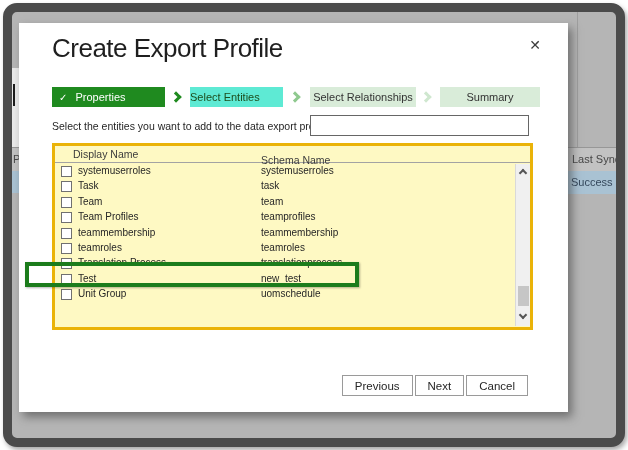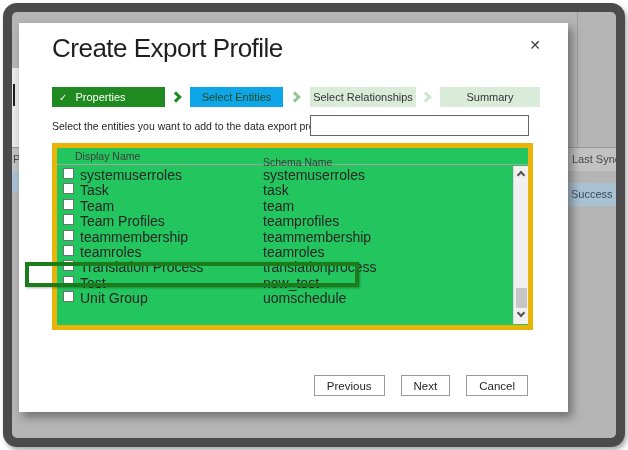--- a/index.html
+++ b/index.html
@@ -17,74 +17,74 @@
   .bg-strip-left { position:absolute; left:0; top:135px; width:8px; height:24px; background:#c2c2c2;
                    border-top:1px solid #979797; color:#474747; font-size:11px; line-height:23px;
                    padding-left:1px; overflow:hidden; }
   .bg-blue-left { position:absolute; left:0; top:159px; width:8px; height:22px; background:#a9c2d3; }
 
   .bg-col-divider { position:absolute; left:565px; top:0; width:1px; height:135px; background:#9e9e9e; }
   .bg-strip-right { position:absolute; left:556px; top:135px; width:48px; height:24px; background:#c2c2c2;
                     border-top:1px solid #979797; color:#474747; font-size:11px; line-height:23px;
                     padding-left:4px; white-space:nowrap; overflow:hidden; }
   .bg-blue-right { position:absolute; left:556px; top:159px; width:48px; height:23px; background:#a9c2d3;
-                   color:#35485c; font-size:11px; line-height:22px; padding-left:3px; white-space:nowrap; overflow:hidden;margin-top:12px; }
+                   color:#35485c; font-size:11px; line-height:22px; padding-left:3px; white-space:nowrap; overflow:hidden; }
 
   
   .dialog { position:absolute; left:7px; top:11px; width:549px; height:389px; background:#ffffff;
             box-shadow:4px 5px 9px rgba(55,55,55,0.55); }
 
   .close { position:absolute; top:13px; right:24px; width:18px; height:18px; font-size:14px;
            color:#3c3c3c; text-align:center; line-height:18px; cursor:pointer; }
 
   .title { position:absolute; left:33px; top:10px; font-size:26px; font-weight:300;
            letter-spacing:-0.5px; color:#1f1f1f; white-space:nowrap; }
 
   
   .wizard { position:absolute; left:33px; top:64px; width:492px; height:20px; display:flex; align-items:stretch; }
   .seg { display:flex; align-items:center; font-size:11px; }
   .seg-1 { width:113px; background:#1f8a1f; color:#ffffff; padding-left:7px; }
   .seg-1 .check { font-size:10px; margin-right:8px; }
-  .seg-2 { width:93px; background:#0ea5e9; color:#1d4d1d; justify-content:center; }
+  .seg-2 { width:93px; background:#5eead4; color:#1d4d1d; }
   .seg-3 { width:106px; background:#d9ecd9; color:#333333; justify-content:center; }
   .seg-4 { width:100px; background:#d9ecd9; color:#333333; justify-content:center; }
   .chev-gap { display:flex; align-items:center; justify-content:center; }
   .gap-1 { width:25px; } .gap-2 { width:27px; } .gap-3 { width:24px; }
   .chev { width:8px; height:8px; border-top:3px solid; border-right:3px solid; transform:rotate(45deg); margin-left:-4px; }
   .chev.c1 { border-color:#1f8a1f; }
   .chev.c2 { border-color:#8fc98f; }
   .chev.c3 { border-color:#cfe7cf; }
 
   .instruction { position:absolute; left:33px; top:97px; font-size:10.5px; color:#262626; }
   .search { position:absolute; left:291px; top:92px; width:219px; height:21px;
             border:1px solid #666666; background:#ffffff; font-size:12px; padding:0 4px; outline:none; }
 
   
   .etable { position:absolute; left:33px; top:120px; width:481px; height:187px;
-            border:5px solid #eab308; background:#22c55e;text-align:center; }
+            border:3px solid #eab308; background:#fef9c3;text-align:center; }
   .thead { position:relative; height:17px; border-bottom:1px solid #a3a3a3; font-size:10.5px; color:#3c3c3c; }
   .th-display { position:absolute; left:18px; top:2px; }
   .th-schema { position:absolute; left:206px; top:2px;margin-top:6px; }
   .tbody { position:absolute; left:0; top:18px; right:16px; bottom:0; overflow:hidden; }
-  .row { position:relative; height:15.4px; font-size:14px; color:#262626; }
+  .row { position:relative; height:15.4px; font-size:10px; color:#262626; }
   .cbx { position:absolute; left:6px; top:2px; width:11px; height:11px; border:1px solid #707070; background:#ffffff; }
   .cell-display { position:absolute; left:23px; top:1px; white-space:nowrap; }
   .cell-schema { position:absolute; left:206px; top:1px; white-space:nowrap; }
 
   
   .sbar { position:absolute; top:18px; right:0; width:15px; bottom:1px; background:#f0f0f0; border-left:1px solid #d9d9d9; }
   .sbtn { position:absolute; left:0; width:15px; height:15px; }
   .sbtn.up { top:1px; } .sbtn.down { bottom:1px; }
   .sarrow { position:absolute; left:4px; width:6px; height:6px; border-left:2px solid #555555; border-top:2px solid #555555; }
   .up .sarrow { top:5px; transform:rotate(45deg); }
   .down .sarrow { top:2px; transform:rotate(225deg); }
   .sthumb { position:absolute; left:2px; top:122px; width:11px; height:20px; background:#c6c6c6; }
 
   
-  .btnrow { position:absolute; top:352px; right:40px; display:flex; gap:16px; }
+  .btnrow { position:absolute; top:352px; right:40px; display:flex; gap:2px; }
   .btn { height:21px; border:1px solid #9a9a9a; background:#ffffff; color:#262626;
          font-size:11.5px; font-family:"Liberation Sans", sans-serif; padding:0 12px; cursor:pointer; }
 
   
   .annotation { position:absolute; left:13px; top:250px; width:334px; height:25px;
                 border:4px solid #1c7c1c; z-index:10; box-shadow:1px 1px 2px rgba(0,0,0,0.3); }
 </style>
 </head>
 <body>
 

